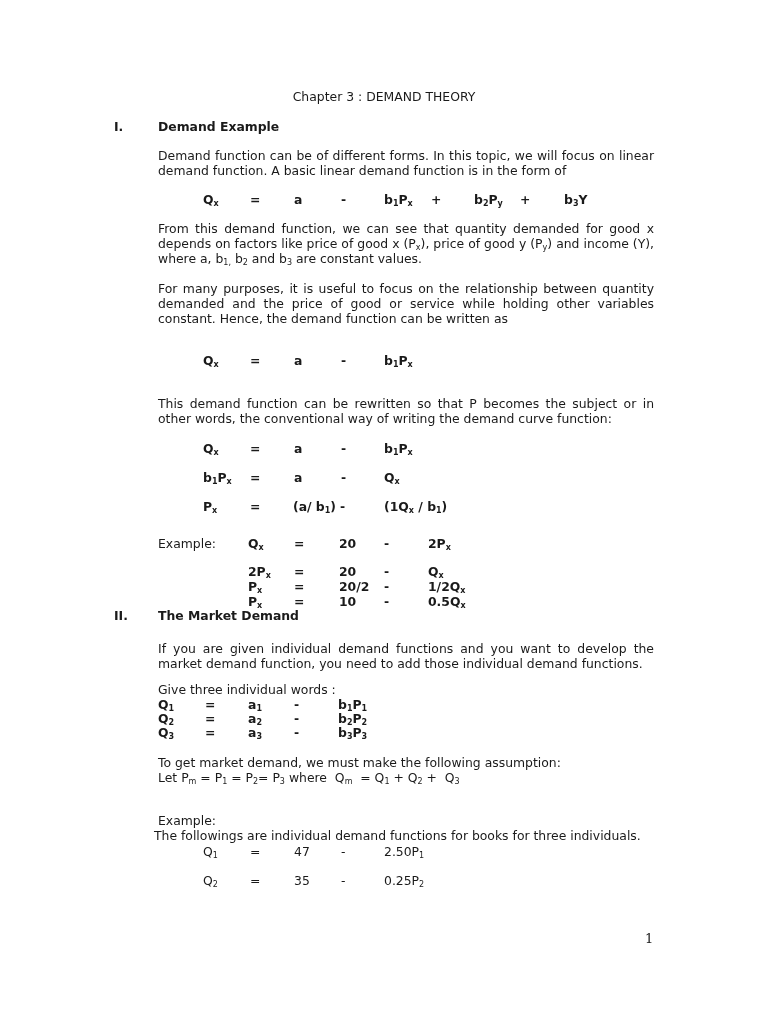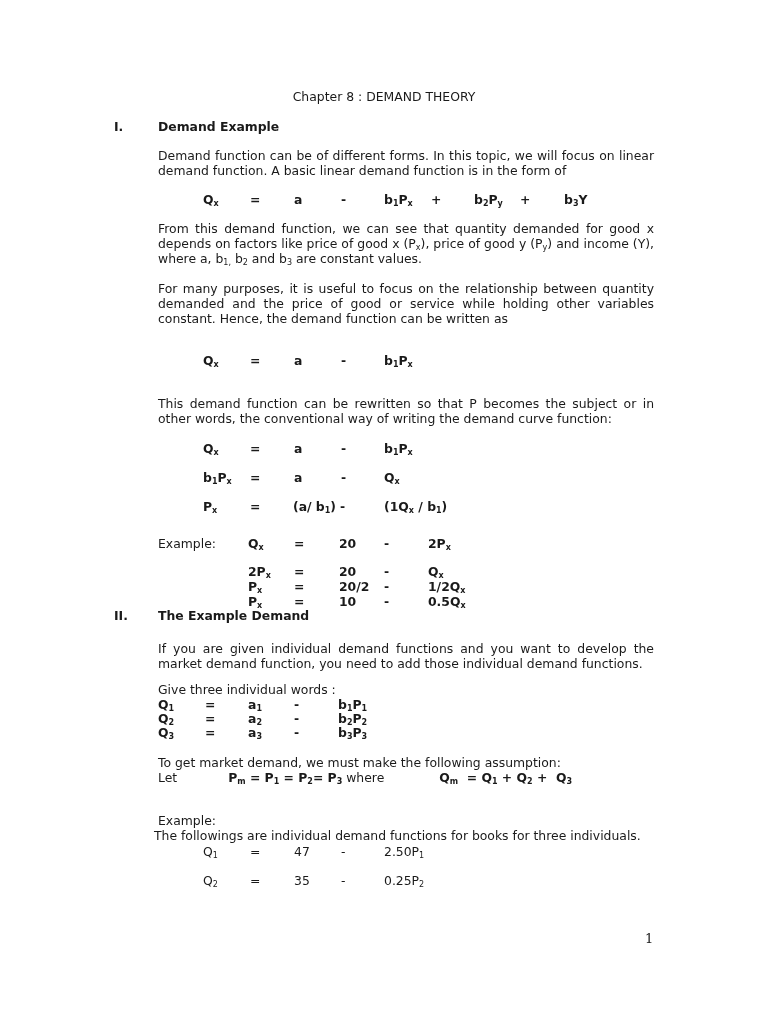--- a/index.html
+++ b/index.html
@@ -3,31 +3,31 @@
 <meta charset="utf-8">
 <style>
   html, body { margin: 0; padding: 0; background: #ffffff; }
   body { width: 768px; height: 1024px; position: relative; overflow: hidden;
          font-family: "DejaVu Sans", sans-serif; color: #1a1a1a; font-size: 12.4px; }
   .abs { position: absolute; white-space: nowrap; }
   .title { left: 0; width: 768px; text-align: center; top: 89px; font-size: 12.4px; }
   .sec-num { left: 114px; font-weight: bold; }
   .sec-title { left: 158px; font-weight: bold; }
   .para { left: 158px; width: 496px; line-height: 15px; white-space: normal; text-align: justify; }
-  .b { font-weight: bold; margin-left: 47px; }
+  .b { font-weight: normal; }
   sub { font-size: 8px; vertical-align: -2px; line-height: 0; }
   .eq { font-weight: bold; }
   .page-num { left: 645px; top: 931px; font-family: "DejaVu Serif", serif; font-size: 13px; }
 </style>
 </head>
 <body>
 
 <div>
 
-  <div class="abs title">Chapter 8 : DEMAND THEORY</div>
+  <div class="abs title">Chapter 3 : DEMAND THEORY</div>
 
   <div class="abs sec-num" style="top:119px">I.</div>
   <div class="abs sec-title" style="top:119px">Demand Example</div>
 
   <div class="abs para" style="top:148px">Demand function can be of different forms. In this topic, we will focus on linear demand function. A basic linear demand function is in the form of</div>
 
   <div>
     <span class="abs eq" style="left:203px;top:192px">Q<sub>x</sub></span>
     <span class="abs eq" style="left:250px;top:192px">=</span>
     <span class="abs eq" style="left:294px;top:192px">a</span>
@@ -94,21 +94,21 @@
     <span class="abs eq" style="left:428px;top:579px">1/2Q<sub>x</sub></span>
 
     <span class="abs eq" style="left:248px;top:594px">P<sub>x</sub></span>
     <span class="abs eq" style="left:294px;top:594px">=</span>
     <span class="abs eq" style="left:339px;top:594px">10</span>
     <span class="abs eq" style="left:384px;top:594px">-</span>
     <span class="abs eq" style="left:428px;top:594px">0.5Q<sub>x</sub></span>
   </div>
 
   <div class="abs sec-num" style="top:608px">II.</div>
-  <div class="abs sec-title" style="top:608px">The Example Demand</div>
+  <div class="abs sec-title" style="top:608px">The Market Demand</div>
 
   <div class="abs para" style="top:641px">If you are given individual demand functions and you want to develop the market demand function, you need to add those individual demand functions.</div>
 
   <div class="abs" style="left:158px;top:682px">Give three individual words :</div>
 
   <div>
     <span class="abs eq" style="left:158px;top:697px">Q<sub>1</sub></span>
     <span class="abs eq" style="left:205px;top:697px">=</span>
     <span class="abs eq" style="left:248px;top:697px">a<sub>1</sub></span>
     <span class="abs eq" style="left:294px;top:697px">-</span>

